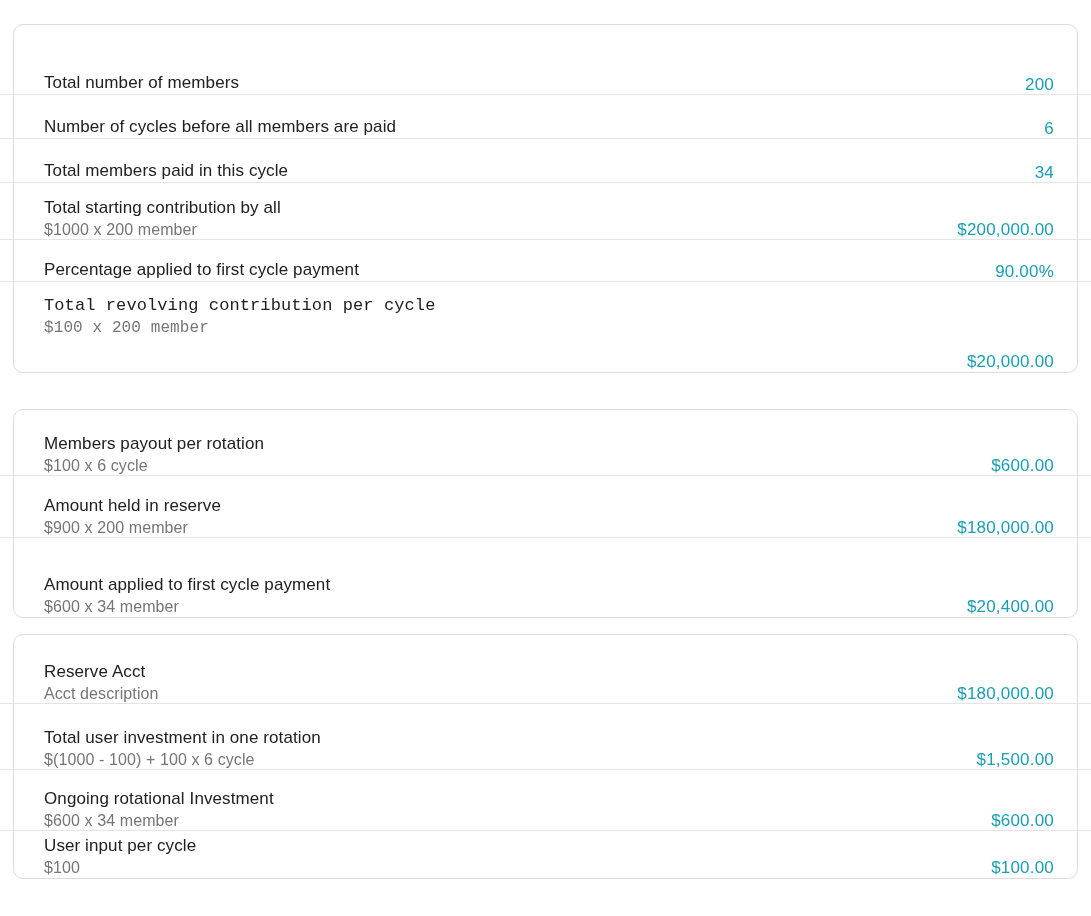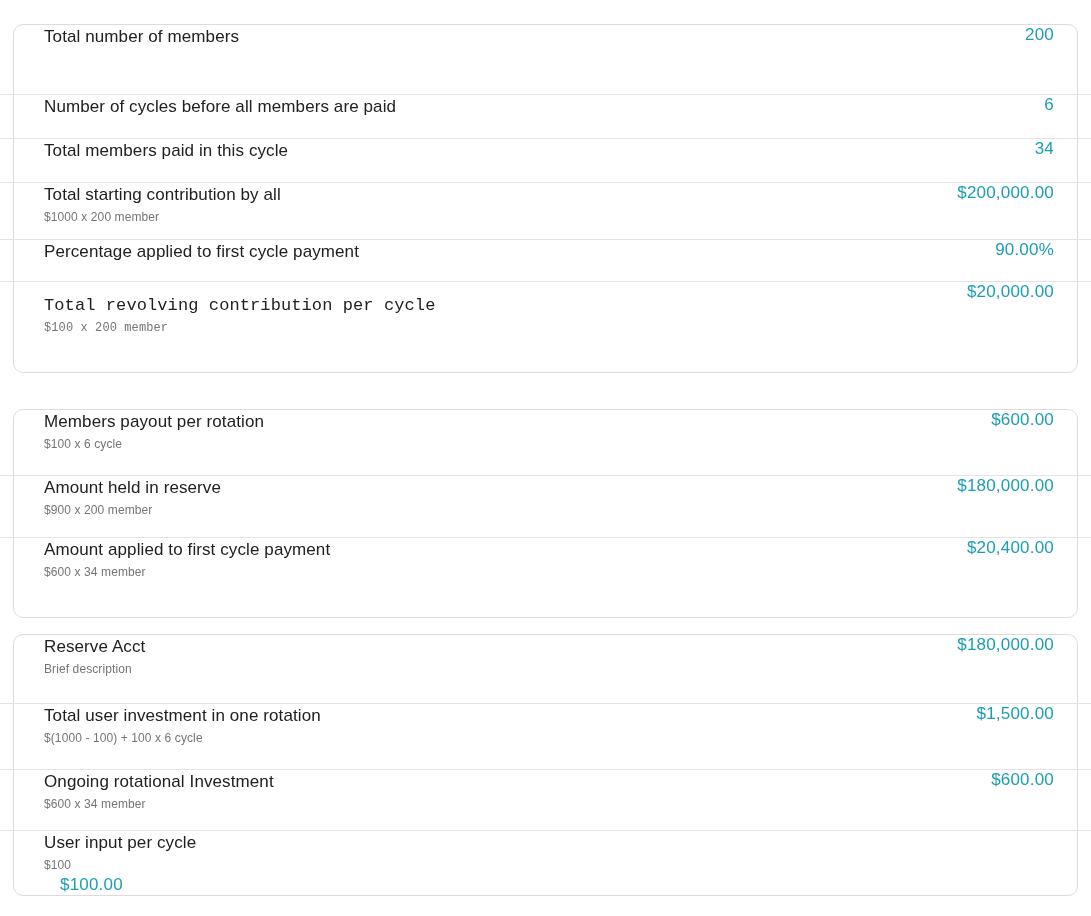--- a/index.html
+++ b/index.html
@@ -14,41 +14,41 @@
   .card {
     border: 1px solid var(--card-border);
     border-radius: 10px;
     background: #ffffff;
   }
   .card + .card { margin-top: 36px; }
   .card.gap-lg { margin-top: 16px; }
   .row {
     position: relative;
     display: flex;
-    align-items: flex-start;
+    align-items: flex-end;
     justify-content: space-between;
     padding: 0 23px 0 30px;
   }
   
   .row:not(:last-child)::after {
     content: "";
     position: absolute;
     left: -14px; right: -14px; bottom: 0;
     height: 1px;
     background: var(--line);
   }
   .labels { min-width: 0; }
   .label {
     font-size: 17px;
     line-height: 24px;
     color: var(--label);
     letter-spacing: 0.1px;
   }
   .sublabel {
-    font-size: 12px;
+    font-size: 16px;
     line-height: 20px;
     color: var(--sub);
     letter-spacing: 0.1px;
   }
   .value {
     font-size: 17px;
     color: var(--accent);
     white-space: nowrap;
     padding-left: 16px;
     letter-spacing: 0.2px;
@@ -57,21 +57,21 @@
   .h70 { min-height: 70px; }
   .h44 { min-height: 44px; }
   .h57 { min-height: 57px; }
   .h42 { min-height: 42px; }
   .h90 { min-height: 90px; }
   .h66 { min-height: 66px; }
   .h62 { min-height: 62px; }
   .h79 { min-height: 79px; }
   .h69 { min-height: 69px; }
   .h61 { min-height: 61px; }
-  .h47 { min-height: 47px; flex-direction: column; }
+  .h47 { min-height: 47px; }
   
   .label-top .labels { align-self: flex-start; padding-top: 12px; font-family: Liberation Mono, monospace; }
 </style>
 </head>
 <body>
 
 <main class="page">
 
   <section class="card">
     <div class="row h70">
@@ -135,21 +135,21 @@
         <div class="sublabel">$600 x 34 member</div>
       </div>
       <div class="value">$20,400.00</div>
     </div>
   </section>
 
   <section class="card gap-lg">
     <div class="row h69">
       <div class="labels">
         <div class="label">Reserve Acct</div>
-        <div class="sublabel">Brief description</div>
+        <div class="sublabel">Acct description</div>
       </div>
       <div class="value">$180,000.00</div>
     </div>
     <div class="row h66">
       <div class="labels">
         <div class="label">Total user investment in one rotation</div>
         <div class="sublabel">$(1000 - 100) + 100 x 6 cycle</div>
       </div>
       <div class="value">$1,500.00</div>
     </div>

